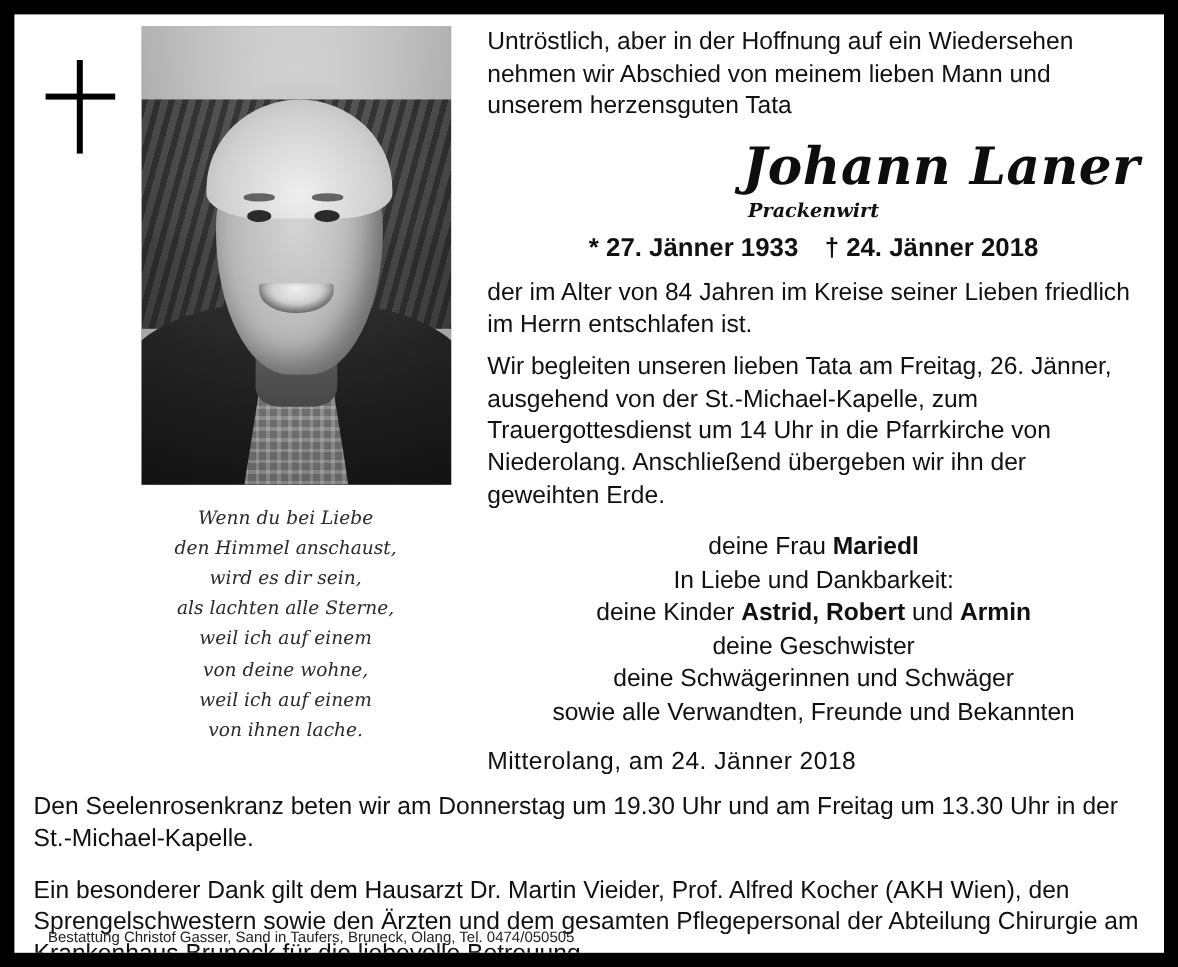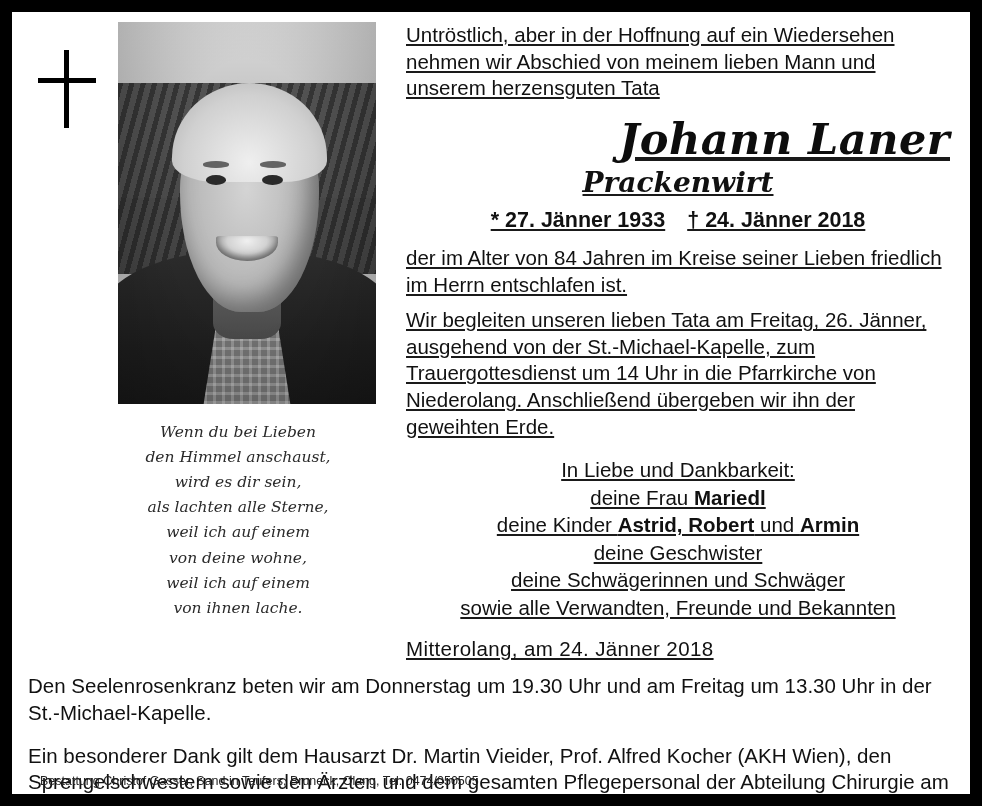--- a/index.html
+++ b/index.html
@@ -156,21 +156,20 @@
     line-height: 1.62;
     color: #2a2a2a;
   }
   .poem div { white-space: nowrap; }
 
   
   .right-col {
     flex: 1 1 auto;
     padding-left: 8px;
     padding-right: 6px;
-    text-decoration: underline;
   }
   .intro {
     font-size: 20.5px;
     line-height: 1.30;
     color: #111;
   }
   .name {
     margin-top: 12px;
     text-align: right;
     font-family: "DejaVu Serif", serif;
@@ -178,21 +177,21 @@
     font-weight: bold;
     font-size: 43px;
     letter-spacing: 0.5px;
     color: #0d0d0d;
   }
   .house-name {
     text-align: center;
     font-family: "DejaVu Serif", serif;
     font-style: italic;
     font-weight: bold;
-    font-size: 28px;
+    font-size: 16px;
     margin-top: 2px;
     color: #111;
   }
   .dates {
     text-align: center;
     font-weight: bold;
     font-size: 21.5px;
     margin-top: 9px;
     color: #111;
   }
@@ -270,21 +269,21 @@
           <div class="ph-hair"></div>
           <div class="ph-brow-l"></div>
           <div class="ph-brow-r"></div>
           <div class="ph-eye-l"></div>
           <div class="ph-eye-r"></div>
           <div class="ph-mouth"></div>
           <div class="ph-vignette"></div>
         </div>
 
         <div class="poem">
-          <div>Wenn du bei Lieben</div>
+          <div>Wenn du bei Liebe</div>
           <div>den Himmel anschaust,</div>
           <div>wird es dir sein,</div>
           <div>als lachten alle Sterne,</div>
           <div>weil ich auf einem</div>
           <div>von deine wohne,</div>
           <div>weil ich auf einem</div>
           <div>von ihnen lache.</div>
         </div>
       </div>
 
@@ -298,22 +297,22 @@
         <div class="dates">
           <span>* 27. Jänner 1933</span><span class="gap"></span><span>† 24. Jänner 2018</span>
         </div>
 
         <div class="body-text">
           <p>der im Alter von 84 Jahren im Kreise seiner Lieben friedlich im Herrn entschlafen ist.</p>
           <p>Wir begleiten unseren lieben Tata am Freitag, 26. Jänner, ausgehend von der St.-Michael-Kapelle, zum Trauergottesdienst um 14 Uhr in die Pfarrkirche von Niederolang. Anschließend übergeben wir ihn der geweihten Erde.</p>
         </div>
 
         <div class="thanks">
+          <div><span>deine Frau </span><span class="b">Mariedl</span></div>
           <div>In Liebe und Dankbarkeit:</div>
-          <div><span>deine Frau </span><span class="b">Mariedl</span></div>
           <div><span>deine Kinder </span><span class="b">Astrid, Robert</span><span> und </span><span class="b">Armin</span></div>
           <div>deine Geschwister</div>
           <div>deine Schwägerinnen und Schwäger</div>
           <div>sowie alle Verwandten, Freunde und Bekannten</div>
         </div>
 
         <div class="place-date">Mitterolang, am 24. Jänner 2018</div>
       </div>
     </div>
 

